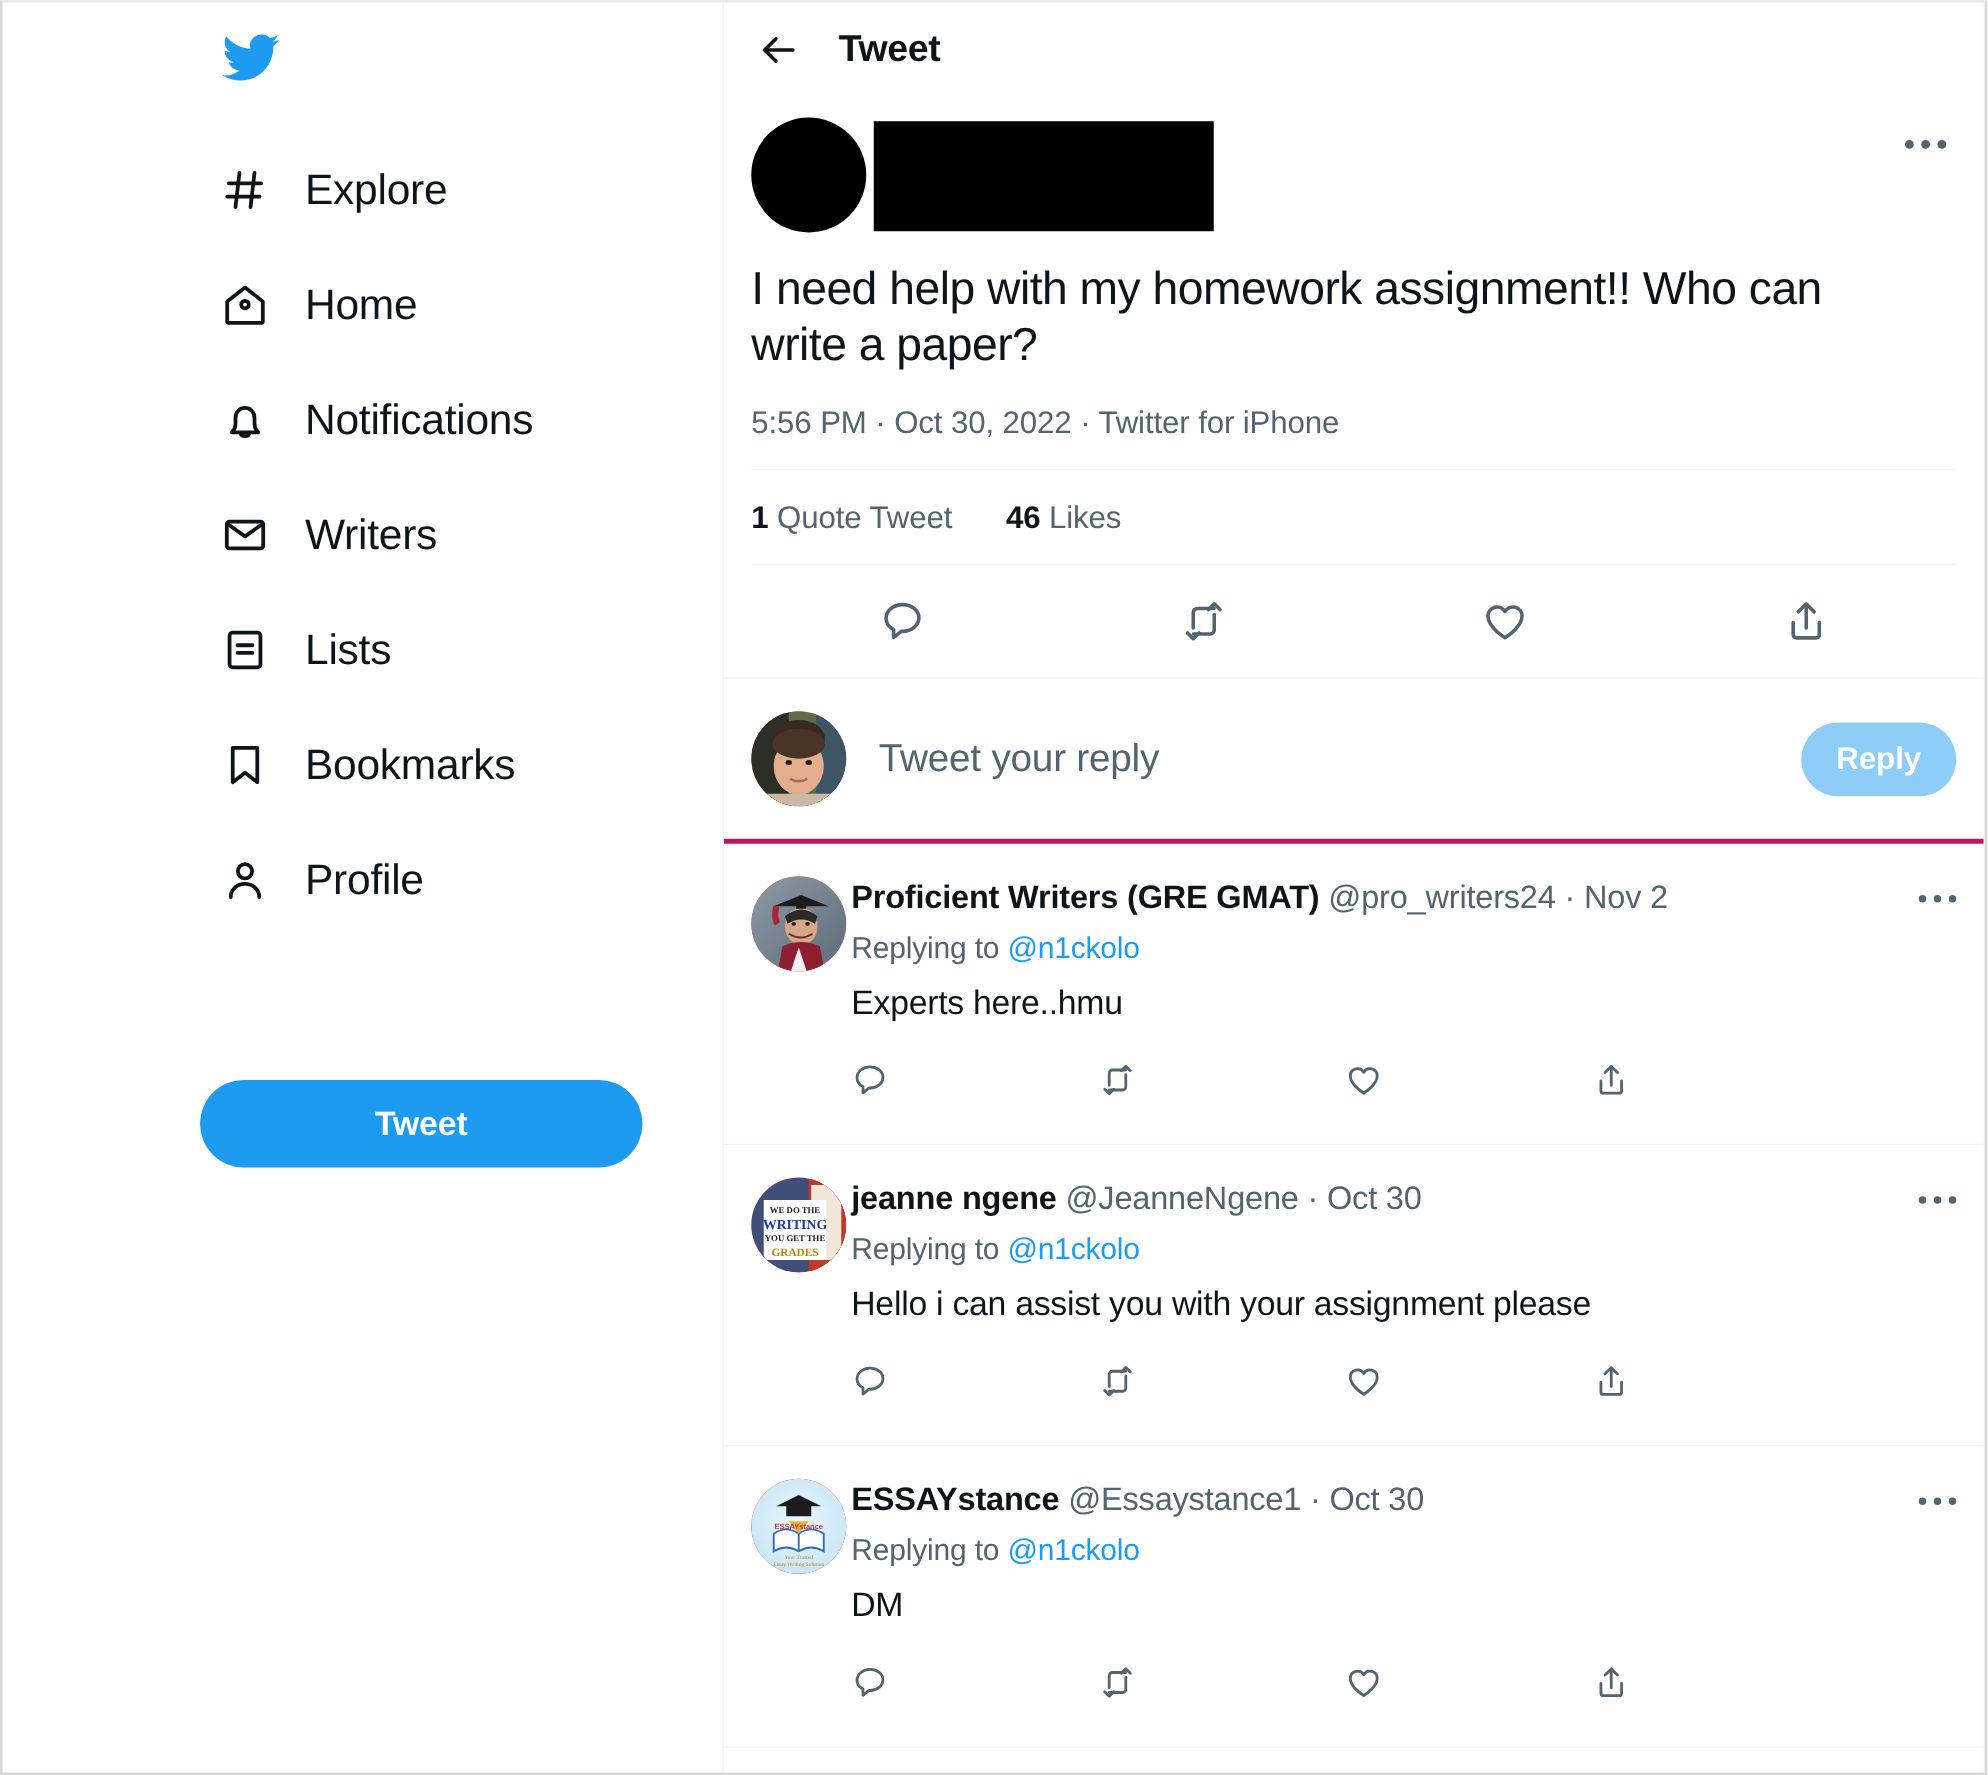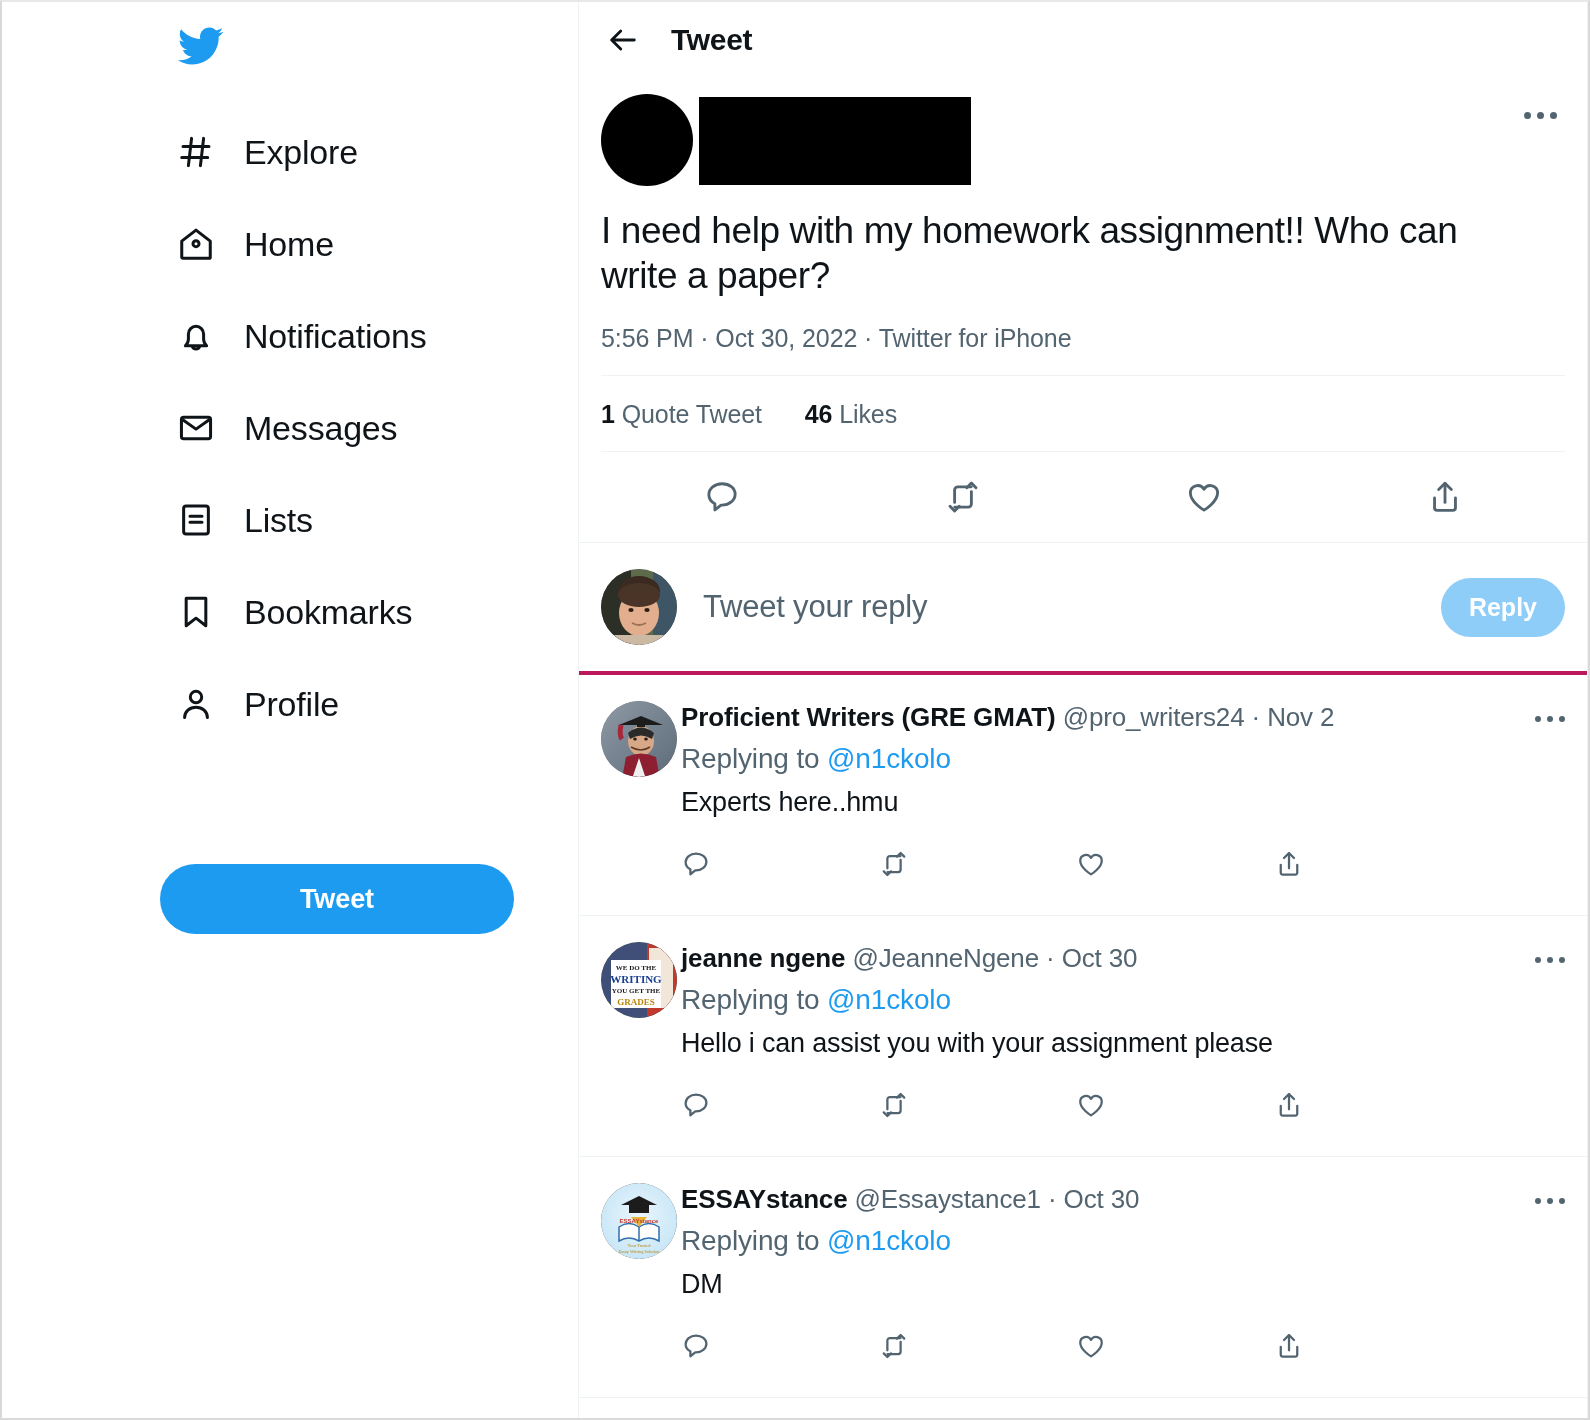--- a/index.html
+++ b/index.html
@@ -260,21 +260,21 @@
     border-bottom: 1px solid #eff3f4;
     position: relative;
   }
   .reply-avatar {
     width: 76px;
     height: 76px;
     flex: 0 0 76px;
     border-radius: 50%;
     overflow: hidden;
     position: relative;
-    background: #737373;
+    background: #ef4444;
   }
   .reply-avatar svg { display:block; width: 100%; height: 100%; }
   .reply-main {
     flex: 1 1 auto;
     margin-left: 4px;
     padding-right: 70px;
   }
   .reply-line1 {
     font-size: 26px;
     line-height: 32px;
@@ -284,21 +284,21 @@
   .reply-line1 .dname {
     font-weight: 700;
     color: #0f1419;
   }
   .reply-line1 .handle, .reply-line1 .date {
     color: #536471;
     font-weight: 400;
   }
   .reply-to {
     margin-top: 10px;
-    font-size: 28px;
+    font-size: 24px;
     line-height: 32px;
     color: #536471;
     letter-spacing: -0.15px;
   }
   .reply-to .mention { color: #1d9bf0; cursor: pointer; }
   .reply-text {
     margin-top: 10px;
     font-size: 27px;
     line-height: 34px;
     color: #0f1419;
@@ -383,21 +383,21 @@
         <span class="nav-label">Notifications</span>
       </div>
 
       <div class="nav-item">
         <span class="nav-icon">
           <svg viewBox="0 0 24 24" width="38" height="38" fill="none" stroke="currentColor" stroke-width="1.9" stroke-linejoin="round">
             <rect x="2.8" y="5.2" width="18.4" height="13.6" rx="1.4"></rect>
             <path d="m3.4 6.6 8.6 6.1 8.6-6.1"></path>
           </svg>
         </span>
-        <span class="nav-label">Messages</span>
+        <span class="nav-label">Writers</span>
       </div>
 
       <div class="nav-item">
         <span class="nav-icon">
           <svg viewBox="0 0 24 24" width="38" height="38" fill="none" stroke="currentColor" stroke-width="1.9" stroke-linejoin="round" stroke-linecap="round">
             <rect x="4.2" y="3.2" width="15.6" height="17.6" rx="1.6"></rect>
             <path d="M8.2 9.6h7.6M8.2 13.4h7.6"></path>
           </svg>
         </span>
         <span class="nav-label">Lists</span>

